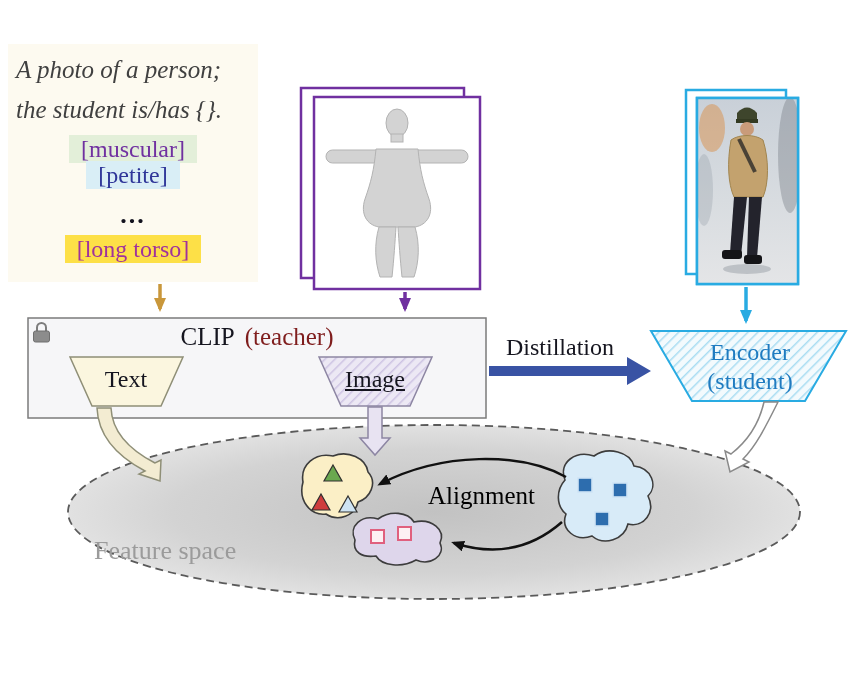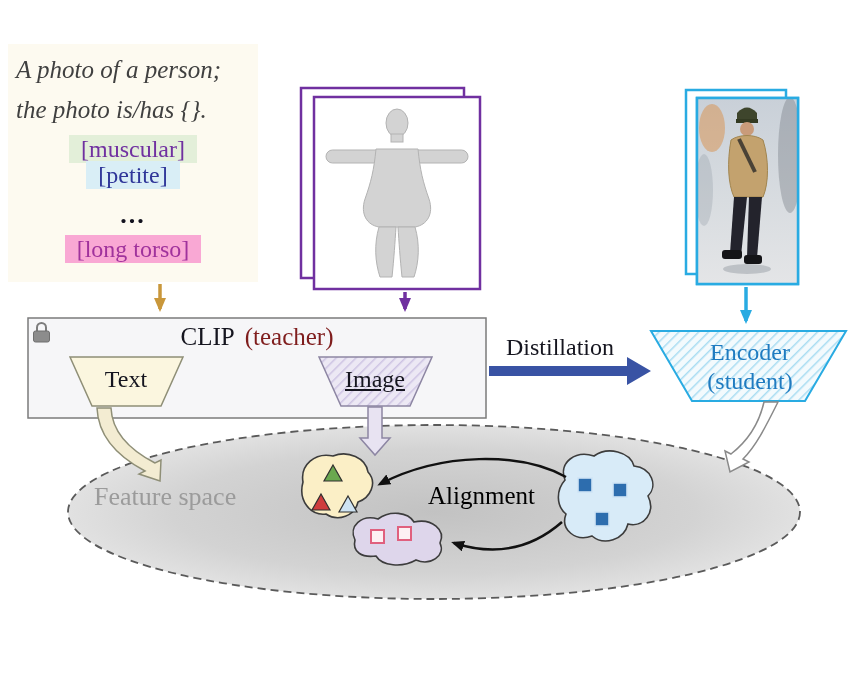--- a/index.html
+++ b/index.html
@@ -11,30 +11,30 @@
   #prompt-line-1{top:12px;}
   #prompt-line-2{top:52px;}
   .tok-row{position:absolute;left:0;width:100%;text-align:center;font-size:24px;line-height:30px;}
   #tok-row-1{top:90px;}
   #tok-row-2{top:116px;}
   #tok-row-3{top:156px;}
   #tok-row-4{top:190px;}
   .tok{padding:1px 12px;}
   .tok-muscular{color:#7030a0;background:#e3efd9;}
   .tok-petite{color:#2f3699;background:#d9eef6;}
-  .tok-longtorso{color:#a0329c;background:#f9a8d4;}
+  .tok-longtorso{color:#a0329c;background:#fde047;}
   .ellipsis{font-size:26px;letter-spacing:2px;color:#12121e;font-weight:bold;}
   .clip-title{position:absolute;left:28px;top:323px;width:458px;text-align:center;font-size:25px;color:#15151f;white-space:nowrap;}
   .clip-title .role{color:#7f1d1d;margin-left:10px;}
   .trap-label{position:absolute;font-size:24px;text-align:center;color:#15151f;}
   #text-encoder-label{left:76px;top:366px;width:100px;}
   #image-encoder-label{left:325px;top:366px;width:100px;text-decoration:underline;}
   .distill-label{position:absolute;left:490px;top:334px;width:140px;text-align:center;font-size:24px;color:#15151f;}
   .student-label{position:absolute;left:662px;top:338px;width:176px;text-align:center;font-size:24px;line-height:29px;color:#1f7bc0;}
-  .feature-label{position:absolute;left:94px;top:482px;font-size:26px;color:#9b9b9b;}
+  .feature-label{position:absolute;left:94px;top:536px;font-size:26px;color:#9b9b9b;}
   .align-label{position:absolute;left:428px;top:482px;width:134px;font-size:25px;color:#000000;}
 </style>
 </head>
 <body>
 
 <div id="canvas">
 
   <svg id="art" width="867" height="693" viewBox="0 0 867 693">
     <defs>
       <radialGradient id="gEllipse" cx="50%" cy="50%" r="65%">
@@ -150,21 +150,21 @@
     <line x1="405" y1="292" x2="405" y2="309" stroke="#7030a0" stroke-width="3.5" marker-end="url(#mPurple)"></line>
     <line x1="746" y1="287" x2="746" y2="321" stroke="#29abe2" stroke-width="3.5" marker-end="url(#mCyan)"></line>
 
     <path d="M97 408 C98 432 111 453 145 471 L139 474 L160 481 L161 460 L155 463 C126 448 112 430 111 408 Z" fill="#f3ecd2" stroke="#8f8f77" stroke-width="1.5"></path>
     <path d="M368 407 L368 438 L360 438 L375 455 L390 438 L382 438 L382 407 Z" fill="#e8e3f2" stroke="#8d86a3" stroke-width="1.5"></path>
     <path d="M764 402 C759 424 749 440 731 454 L725 451 L730 472 L749 462 L743 459 C756 446 765 428 778 402 Z" fill="#ffffff" stroke="#8a8a8a" stroke-width="1.5"></path>
   </svg>
 
   <div class="prompt-panel">
     <div id="prompt-line-1" class="prompt-line">A photo of a person;</div>
-    <div id="prompt-line-2" class="prompt-line">the photo is/has {}.</div>
+    <div id="prompt-line-2" class="prompt-line">the student is/has {}.</div>
     <div id="tok-row-1" class="tok-row">
       <span class="tok tok-muscular">[muscular]</span>
     </div>
     <div id="tok-row-2" class="tok-row">
       <span class="tok tok-petite">[petite]</span>
     </div>
     <div id="tok-row-3" class="tok-row">
       <span class="ellipsis">...</span>
     </div>
     <div id="tok-row-4" class="tok-row">

